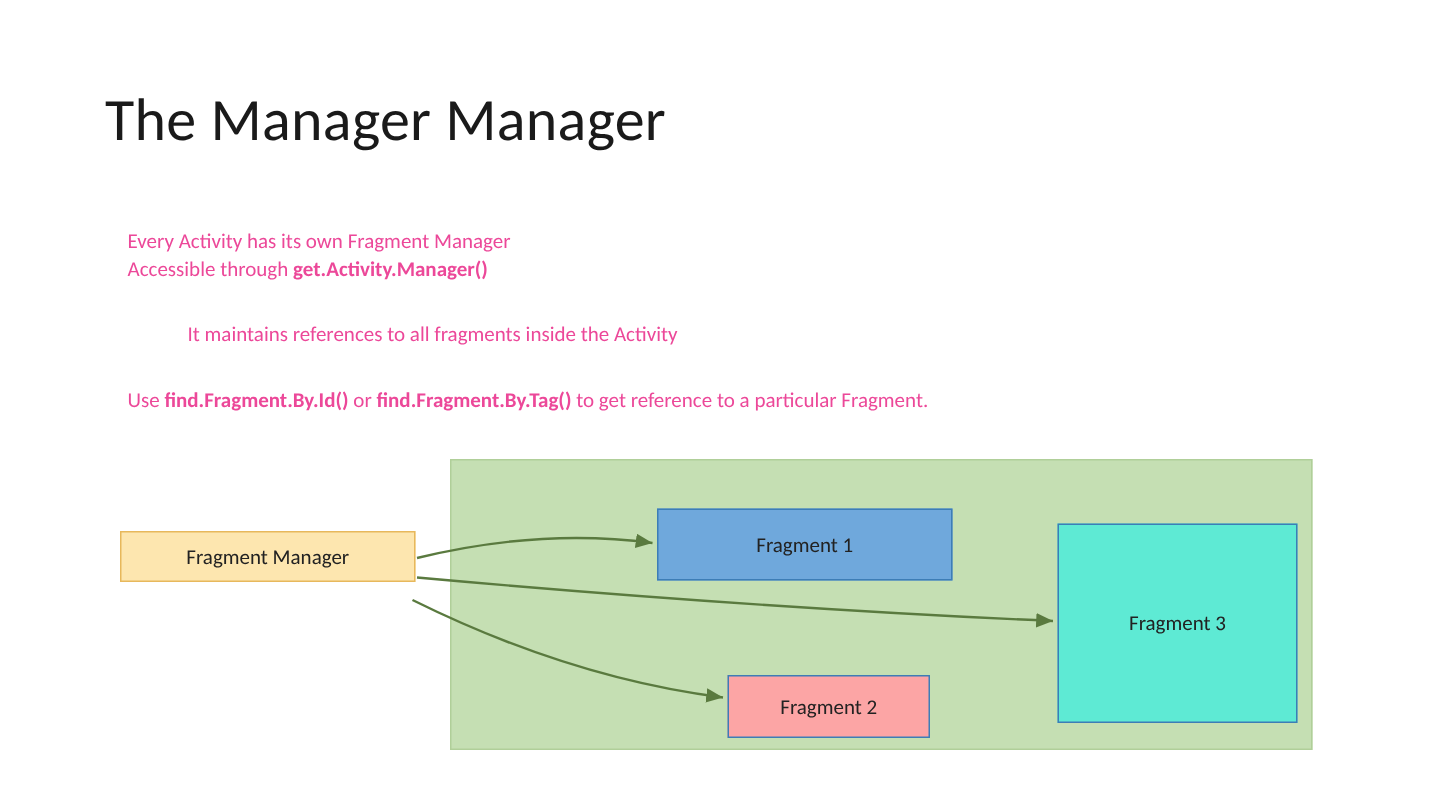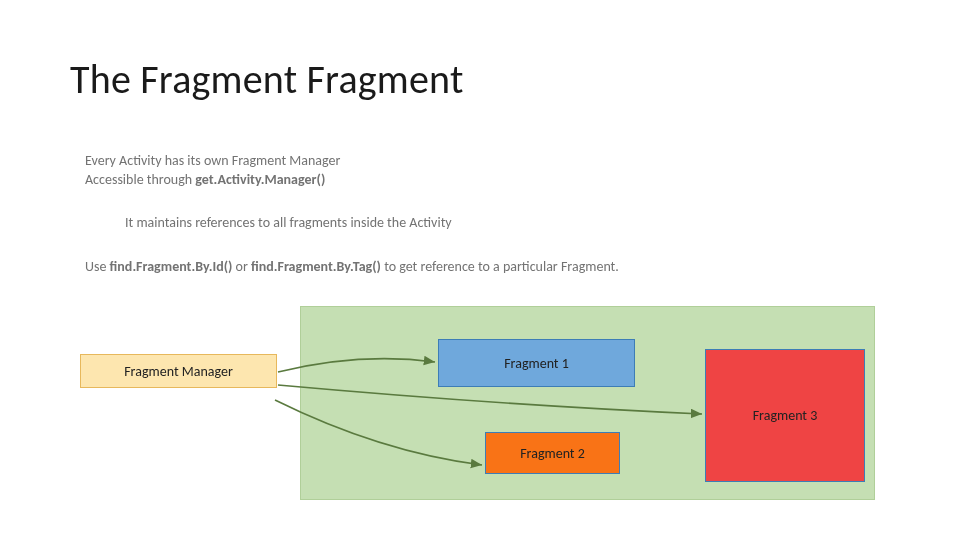--- a/index.html
+++ b/index.html
@@ -15,21 +15,21 @@
     left: 70px; top: 55px;
     font-size: 40px;
     font-weight: 400;
     color: #1a1a1a;
     letter-spacing: 0.2px;
   }
   .body-text {
     position: absolute;
     left: 85px;
     font-size: 14px;
-    color: #737373;
+    color: #ec4899;
     line-height: 1.35;
   }
   .line1 { top: 152px; }
   .line2 { top: 171px; }
   .line3 { top: 214px; margin-left: 40px; }
   .line4 { top: 258px; }
   .bold { font-weight: 700; }
 
   .diagram {
     position: absolute;
@@ -56,43 +56,43 @@
     border: 1.5px solid #e7b85c;
   }
 
   .frag1 {
     left: 438px; top: 339px;
     width: 197px; height: 48px;
     background: #6fa8dc;
     border: 1.5px solid #3d7db6;
   }
   .frag2 {
-    left: 485px; top: 432px;
+    left: 485px; top: 450px;
     width: 135px; height: 42px;
-    background: #f97316;
+    background: #fca5a5;
     border: 1.5px solid #3d7db6;
   }
   .frag3 {
     left: 705px; top: 349px;
     width: 160px; height: 133px;
-    background: #ef4444;
+    background: #5eead4;
     border: 1.5px solid #3d7db6;
   }
 
   svg.arrows {
     position: absolute;
     left: 0; top: 0;
     width: 960px; height: 540px;
     pointer-events: none;
   }
 </style>
 </head>
 <body>
 
-<h1 class="title">The Fragment Fragment</h1>
+<h1 class="title">The Manager Manager</h1>
 
 <div class="body-text line1">Every Activity has its own Fragment Manager</div>
 
 <div class="body-text line2">
   <span>Accessible through </span><span class="bold">get.Activity.Manager()</span>
 </div>
 
 <div class="body-text line3">It maintains references to all fragments inside the Activity</div>
 
 <div class="body-text line4">

